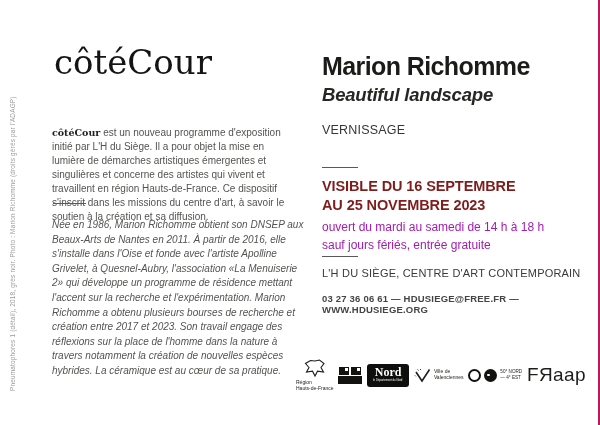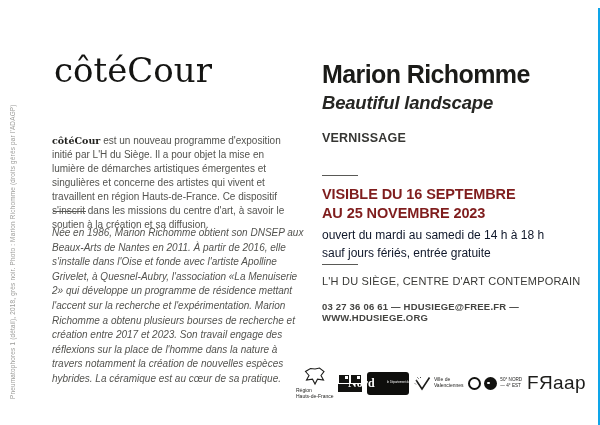--- a/index.html
+++ b/index.html
@@ -1,18 +1,18 @@
 <!DOCTYPE html>
 <html><head>
 <meta charset="utf-8">
 <style>
   * { margin:0; padding:0; box-sizing:border-box; }
   html,body { width:600px; height:425px; }
   body { font-family:"Liberation Sans", sans-serif; background:#ffffff; position:relative; overflow:hidden; }
-  .page { position:absolute; inset:0; background:#fff; border-right:2px solid #0ea5e9;margin-top:8px; }
+  .page { position:absolute; inset:0; background:#fff; border-right:2px solid #be185d; }
 
   
   .credit { position:absolute; left:9px; top:391px; transform:rotate(-90deg); transform-origin:0 0;
             white-space:nowrap; font-size:6.4px; letter-spacing:.2px; color:#9b9b98; }
 
   
   .brand { position:absolute; left:54px; top:42px; font-family:"DejaVu Serif", serif;
            font-size:34px; font-weight:500; color:#141412; letter-spacing:0; }
   .intro { position:absolute; left:52px; top:126px; width:247px; font-size:10px; line-height:14px;
            color:#53534f; }
@@ -29,45 +29,45 @@
          background:#f6e279; }
   .vlogo .yellow::before { left:4px; }
   .vlogo .yellow::after { right:4px; }
   .vlogo .red { position:absolute; left:6px; top:21px; width:5px; height:11px; background:#cf2a26; }
   .vlogo .vlabel { position:absolute; left:12px; top:23px; font-size:7.5px; font-weight:700; color:#2a2a27; white-space:nowrap; }
 
   
   .artist { position:absolute; left:322px; top:52px; font-size:25px; font-weight:700;
             letter-spacing:-.6px; color:#1b1b18; }
   .expo-title { position:absolute; left:322px; top:84px; font-size:18.5px; color:#262623; letter-spacing:-.2px;font-style:italic; }
-  .vern-h { position:absolute; left:322px; top:123px; font-size:12.5px; font-weight:700; color:#363633; letter-spacing:.2px; }
+  .vern-h { position:absolute; left:322px; top:123px; font-size:12.5px; font-weight:400; color:#363633; letter-spacing:.2px; }
   .vern-d { position:absolute; left:322px; top:141px; font-size:12px; color:#5b5b58; letter-spacing:-.1px; }
   .rule-2 { position:absolute; left:322px; top:167px; width:36px; }
   .visible { position:absolute; left:322px; top:177px; font-size:14.5px; font-weight:700;
              line-height:18.5px; color:#7f1d1d; white-space:pre-line; letter-spacing:-.1px; }
   .hours { position:absolute; left:322px; top:219px; font-size:12px; line-height:17.5px;
-           color:#0f172a; white-space:pre-line; }
+           color:#a21caf; white-space:pre-line; }
   .rule-3 { position:absolute; left:322px; top:256px; width:36px; }
   .venue1 { position:absolute; left:322px; top:267px; font-size:11px; font-weight:400; color:#39393  6; color:#393936; letter-spacing:.2px; }
   .venue2 { position:absolute; left:322px; top:280px; font-size:9.5px; font-weight:600; color:#44444  1; color:#444441; letter-spacing:.2px; }
   .venue3 { position:absolute; left:322px; top:293px; font-size:9.5px; font-weight:600; color:#444441; letter-spacing:.2px; }
 
   
   .partners { position:absolute; left:296px; top:351px; width:290px; height:48px;
               display:flex; align-items:center; justify-content:space-between; }
   .p-item { display:flex; flex-direction:column; align-items:center; gap:2px; color:#1d1d1b; }
   .p-row { display:flex; flex-direction:row; align-items:center; gap:3px; }
   .tiny { font-size:5px; line-height:5.8px; white-space:pre-line; color:#1d1d1b; }
   .m-grid { display:flex; flex-direction:column; gap:1px; align-items:center; }
   .m-top { display:flex; gap:2px; }
   .m-sq { width:10px; height:8px; background:#121210; position:relative; }
   .m-sq::after { content:""; position:absolute; right:1px; top:1px; width:3px; height:3px; background:#fff; }
   .m-bar { width:24px; height:8px; background:#121210; }
   .nordbox { width:42px; height:23px; background:#0e0e0c; border-radius:3px; display:flex;
-             flex-direction:row; align-items:center; justify-content:center; }
+             flex-direction:column; align-items:center; justify-content:center; }
   .nordbox .n-txt { color:#fff; font-family:"Liberation Serif", serif; font-weight:700; font-size:12px; line-height:12px; }
   .nordbox .n-sub { color:#fff; font-size:5px; transform:scale(.55); transform-origin:center top; white-space:nowrap; }
   .circ-o { width:13px; height:13px; border:2.6px solid #121210; border-radius:50%; }
   .circ-f { width:13px; height:13px; background:#121210; border-radius:50%; position:relative; }
   .circ-f::after { content:""; position:absolute; left:3px; top:5px; width:2.5px; height:2.5px; background:#fff; border-radius:50%; }
   .fraap { font-size:19px; font-weight:500; letter-spacing:.4px; color:#1d1d1b; }
   svg { display:block; }
 </style>
 </head>
 <body>

